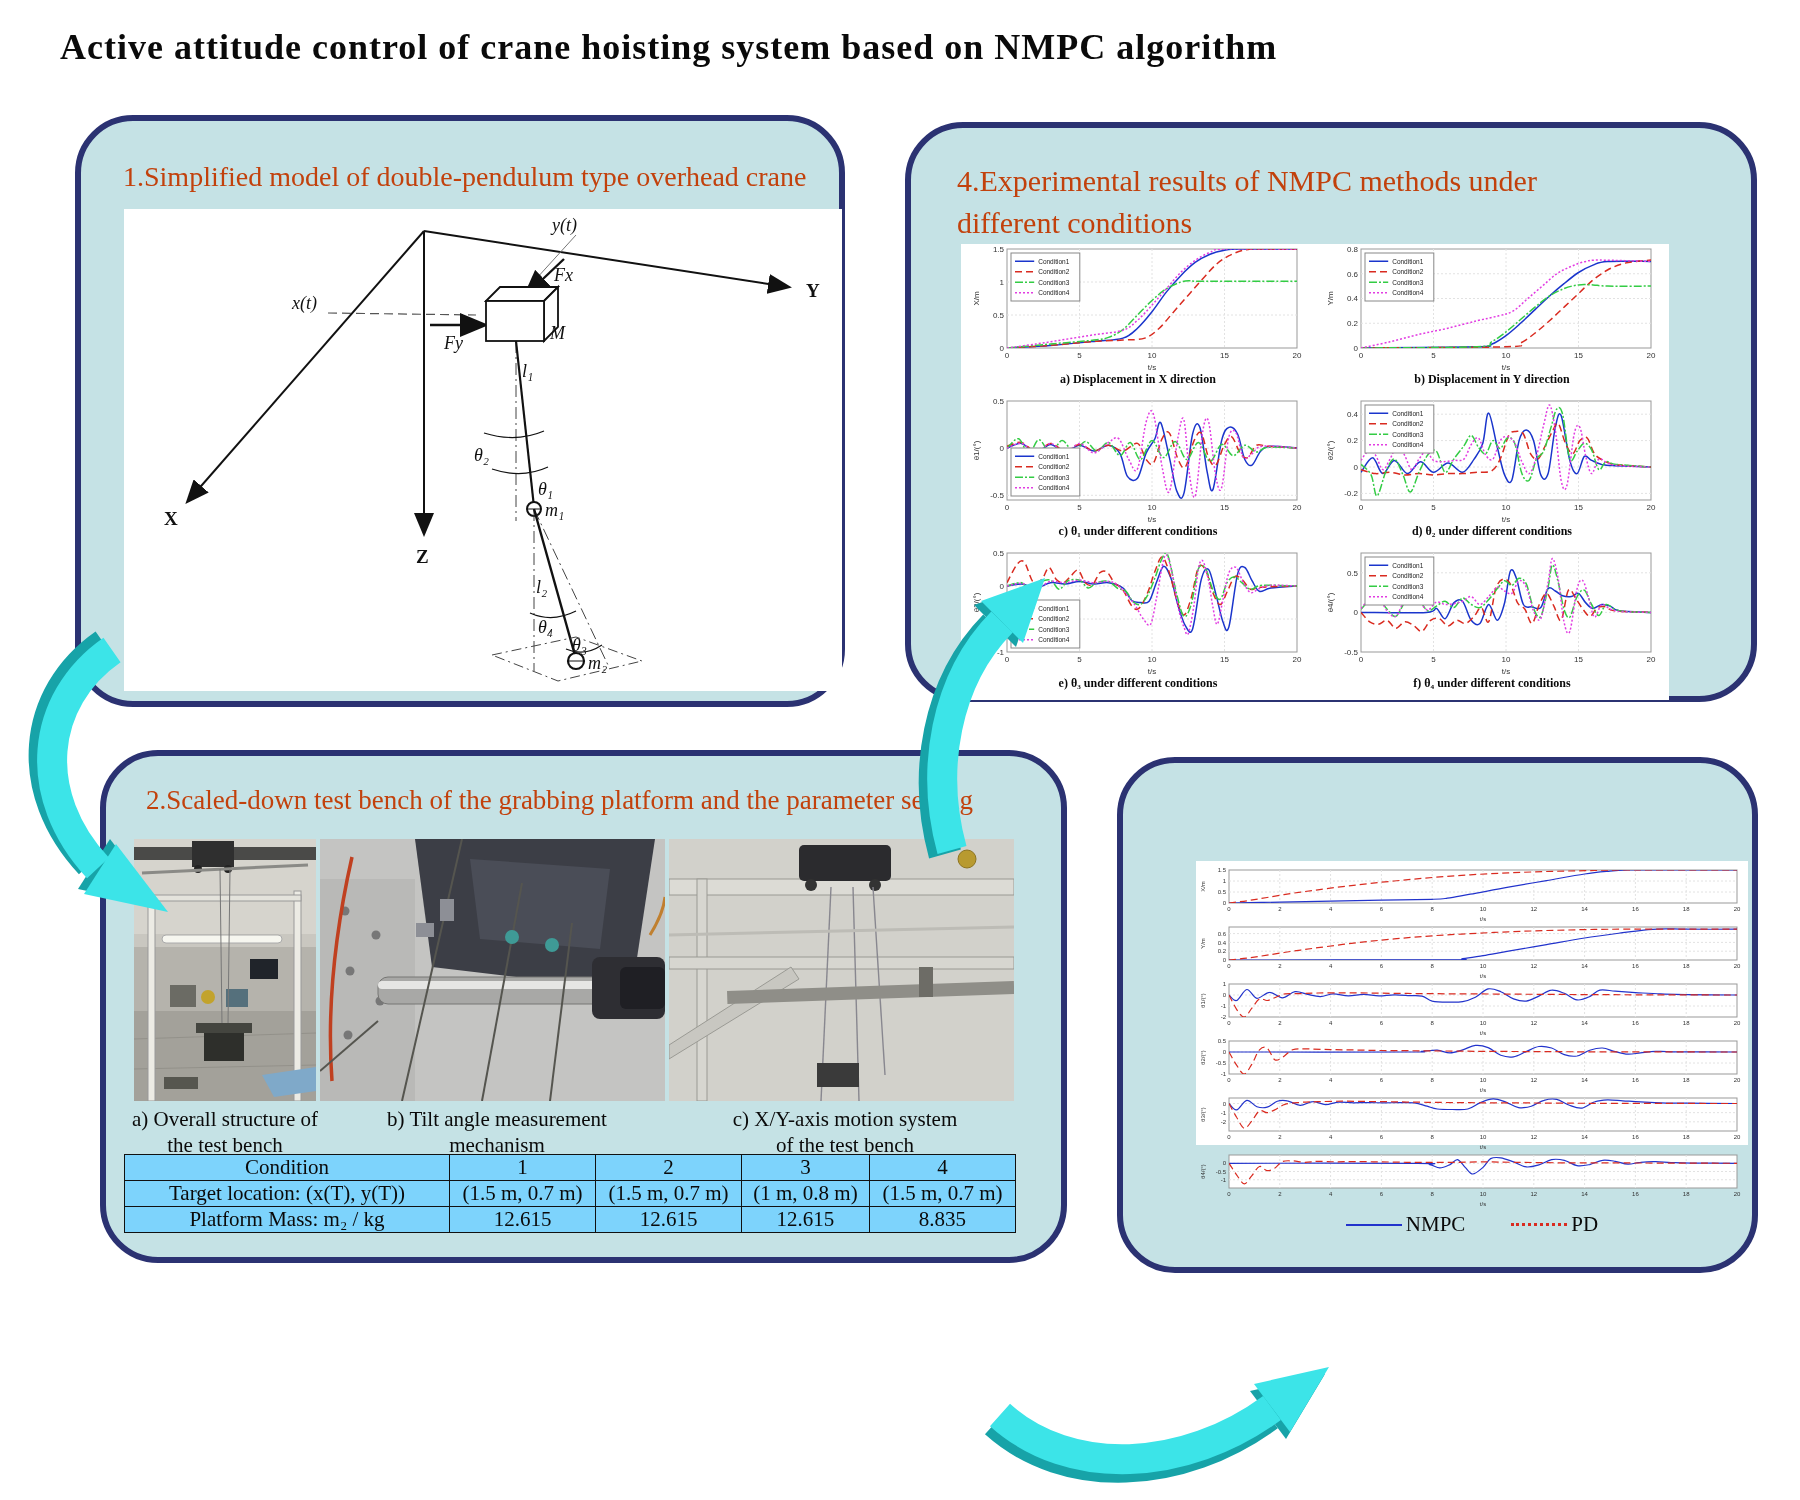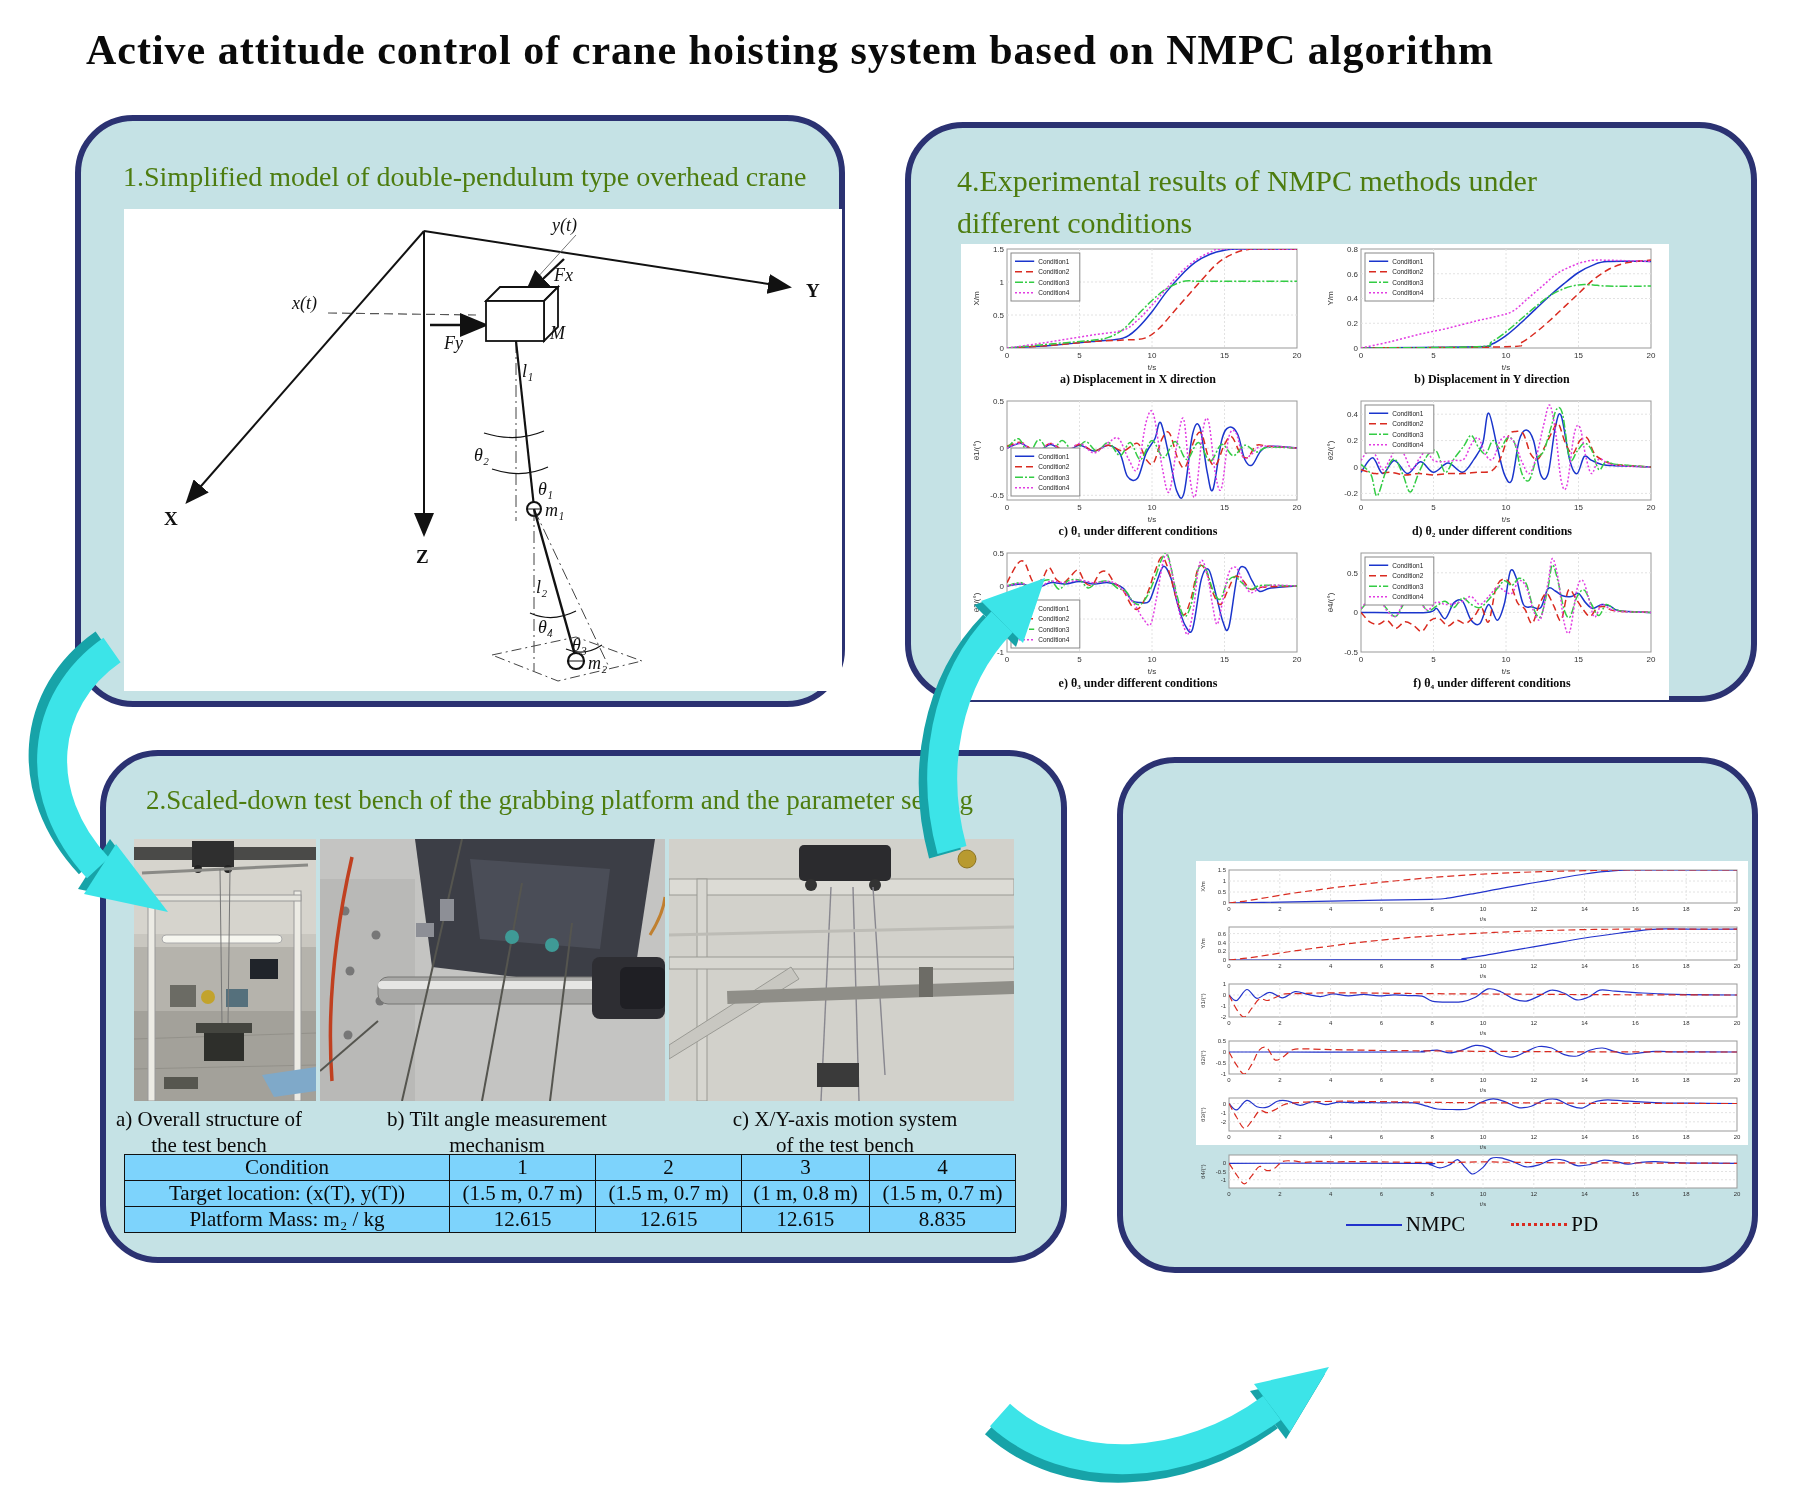--- a/index.html
+++ b/index.html
@@ -1,26 +1,26 @@
 <!DOCTYPE html>
 <html><head>
 <meta charset="utf-8">
 <style>
   html,body{margin:0;padding:0}
   body{width:1800px;height:1500px;position:relative;background:#ffffff;
        font-family:"Liberation Serif",serif;color:#0a0a0a;overflow:hidden}
-  #main-title{position:absolute;left:60px;top:26px;width:1460px;text-align:center;
-       font-size:42px;font-weight:bold;letter-spacing:1px}
+  #main-title{position:absolute;left:60px;top:26px;width:1460px;text-align:left;
+       font-size:36px;font-weight:bold;letter-spacing:1px}
   .panel{position:absolute;background:#c5e2e5;border:6px solid #2b3272;
        border-radius:58px;box-sizing:border-box}
   #panel1{left:75px;top:115px;width:770px;height:592px}
   #panel4{left:905px;top:122px;width:852px;height:580px}
   #panel2{left:100px;top:750px;width:967px;height:513px}
   #panel3{left:1117px;top:757px;width:641px;height:516px}
-  .ptitle{position:absolute;font-size:30px;line-height:1.4;color:#4d7c0f}
+  .ptitle{position:absolute;font-size:30px;line-height:1.4;color:#c2410c}
   #panel1 .ptitle{left:42px;top:36px;width:700px;font-size:28px}
   #panel4 .ptitle{left:46px;top:32px;width:650px}
   #panel2 .ptitle{left:40px;top:26px;width:920px;font-size:27px}
   #panel3 .ptitle{left:42px;top:28px;width:430px}
   .whitebox{position:absolute;background:#ffffff}
   #diagram1{left:43px;top:88px;width:718px;height:482px}
   #charts4{left:50px;top:116px;width:708px;height:456px;display:grid;
        grid-template-columns:1fr 1fr;align-content:start}
   .c4cell{display:flex;flex-direction:column;align-items:center;height:152px}
   .mchart4{width:334px;height:128px}
@@ -30,21 +30,21 @@
   .p3legend{display:flex;justify-content:center;align-items:center;gap:46px;
        font-size:21px;margin-top:4px}
   .p3legend .item{display:flex;align-items:center}
   .ls{display:inline-block;width:56px;height:0;margin-right:4px}
   .ls.solid{border-top:2px solid #2233cc}
   .ls.dot{border-top:3px dotted #d92b20}
   #photos{position:absolute;left:28px;top:83px;display:flex;gap:4px}
   .photo{height:262px;display:block}
   .pcap{position:absolute;top:350px;text-align:center;white-space:pre-line;
        font-size:21px;line-height:1.25}
-  #cap-a{left:2px;width:202px}
+  #cap-a{left:18px;width:202px}
   #cap-b{left:220px;width:342px}
   #cap-c{left:566px;width:346px}
   #table2{position:absolute;left:18px;top:398px;width:892px}
   #table2 table{width:100%;border-collapse:collapse;background:#7dd3fc}
   #table2 td{border:1.8px solid #111;font-size:21px;text-align:center;
        height:25px;padding:0 3px}
   #table2 td.lbl{width:318px}
   #arrows{position:absolute;left:0;top:0;width:1800px;height:1500px;pointer-events:none}
   svg text{font-family:"Liberation Sans",sans-serif}
   .dlabel{font-family:"Liberation Serif",serif;font-style:italic;font-size:18px;fill:#111}

